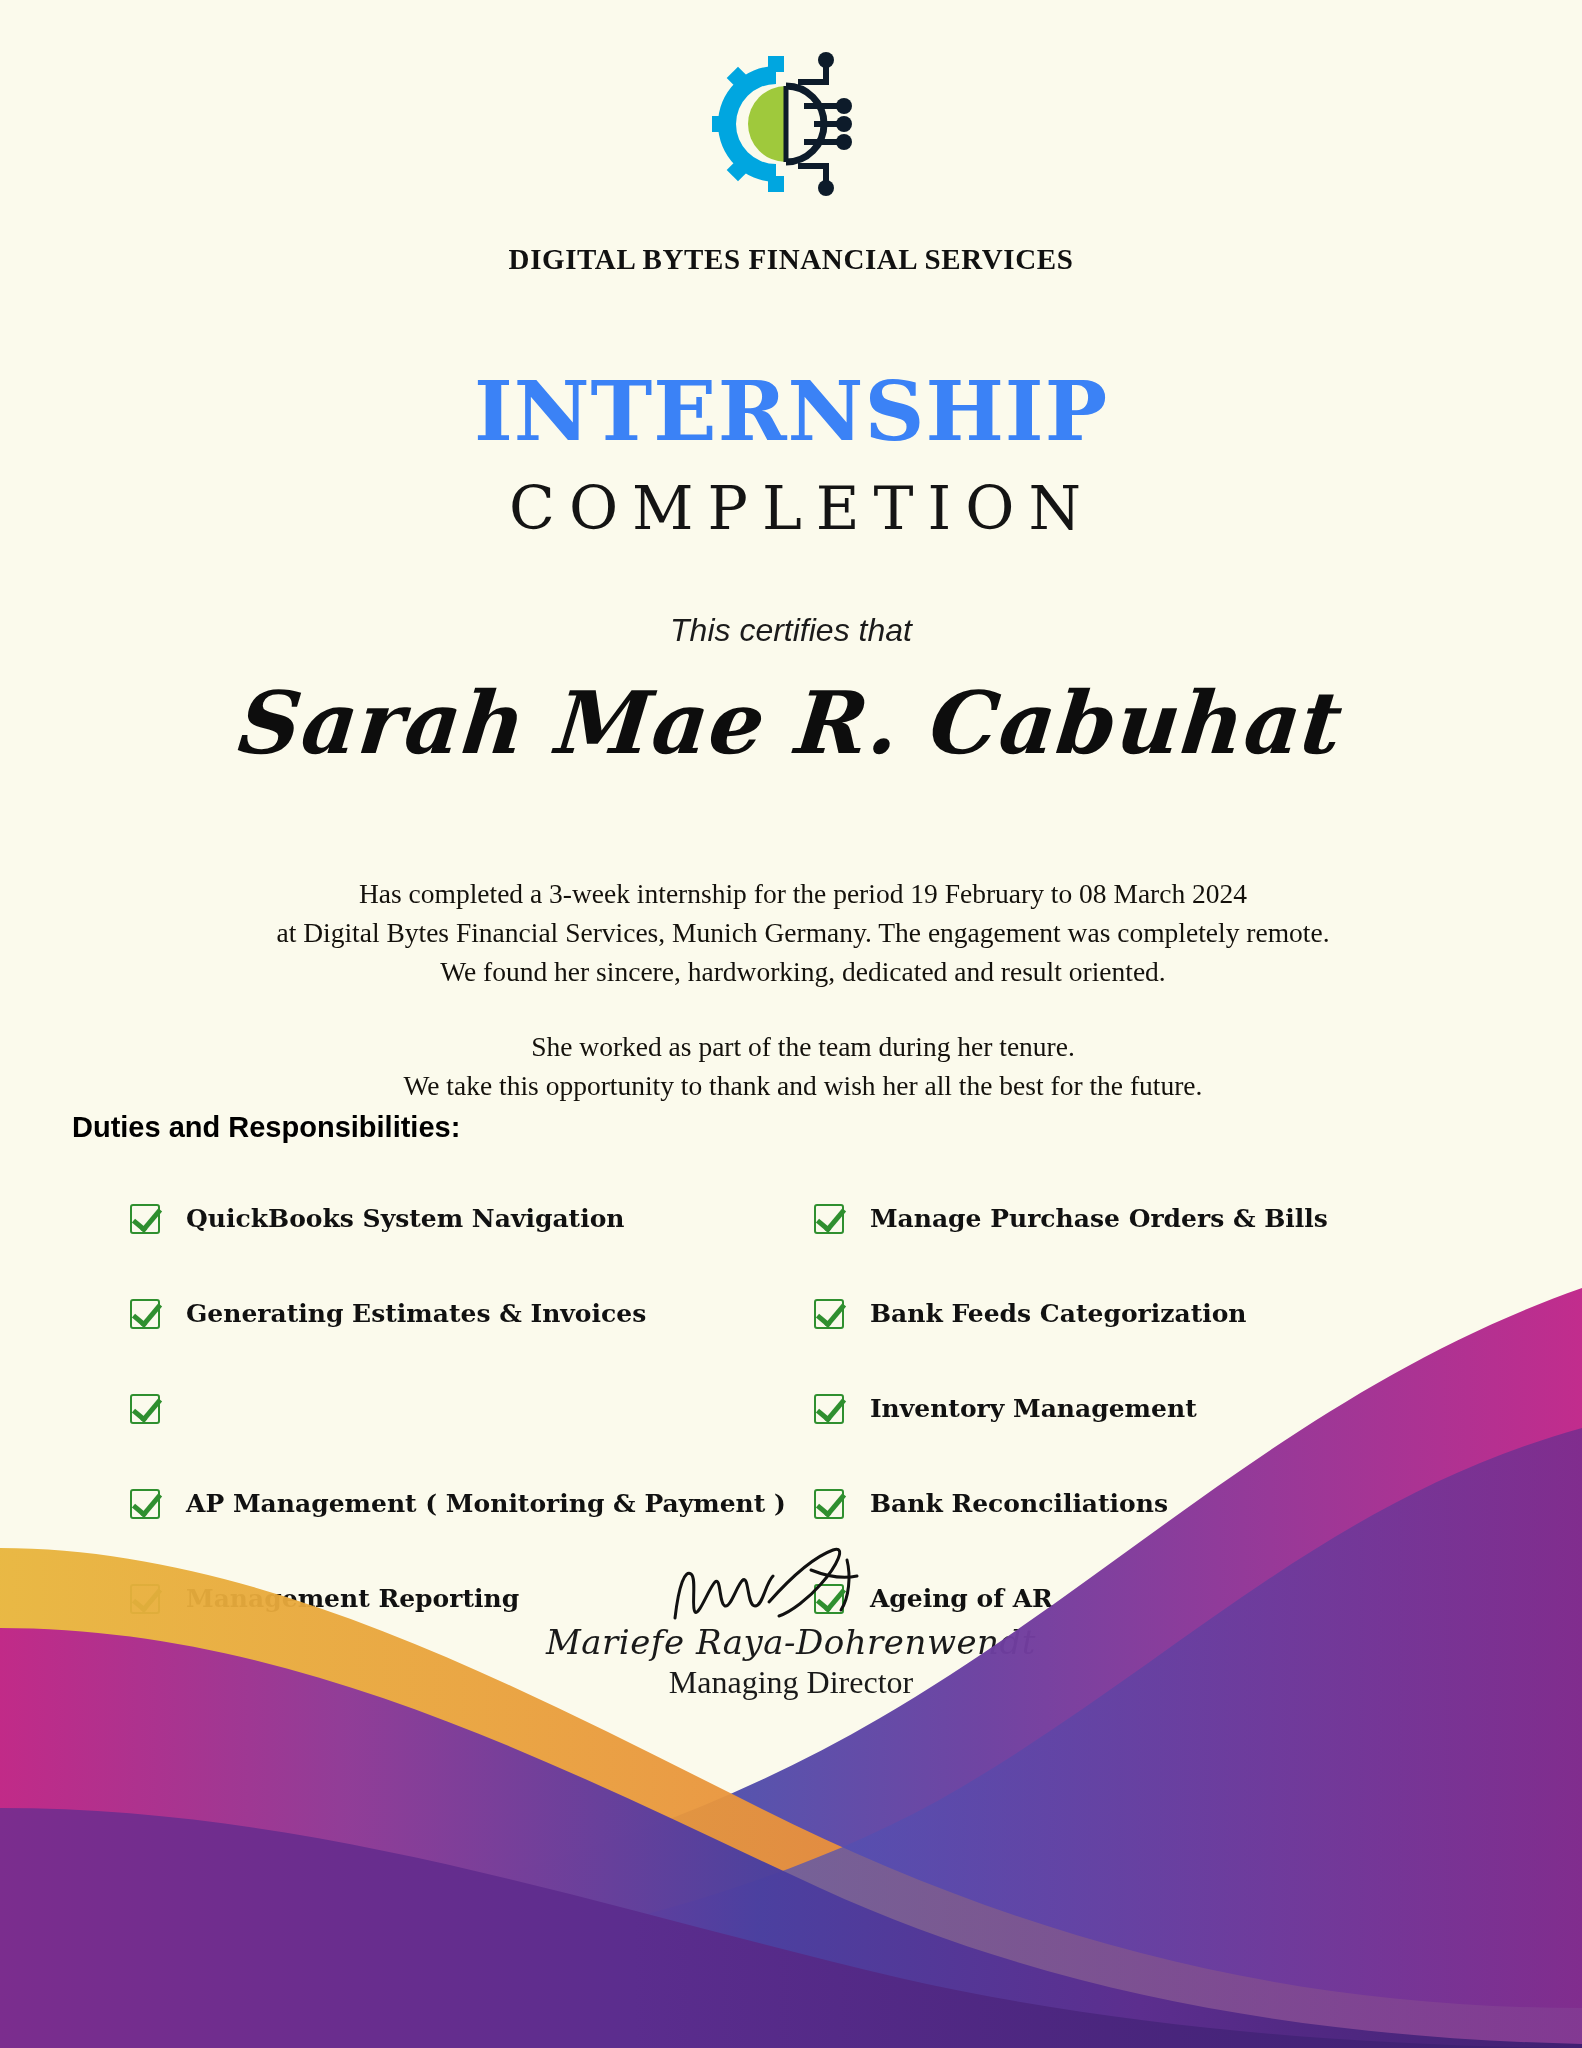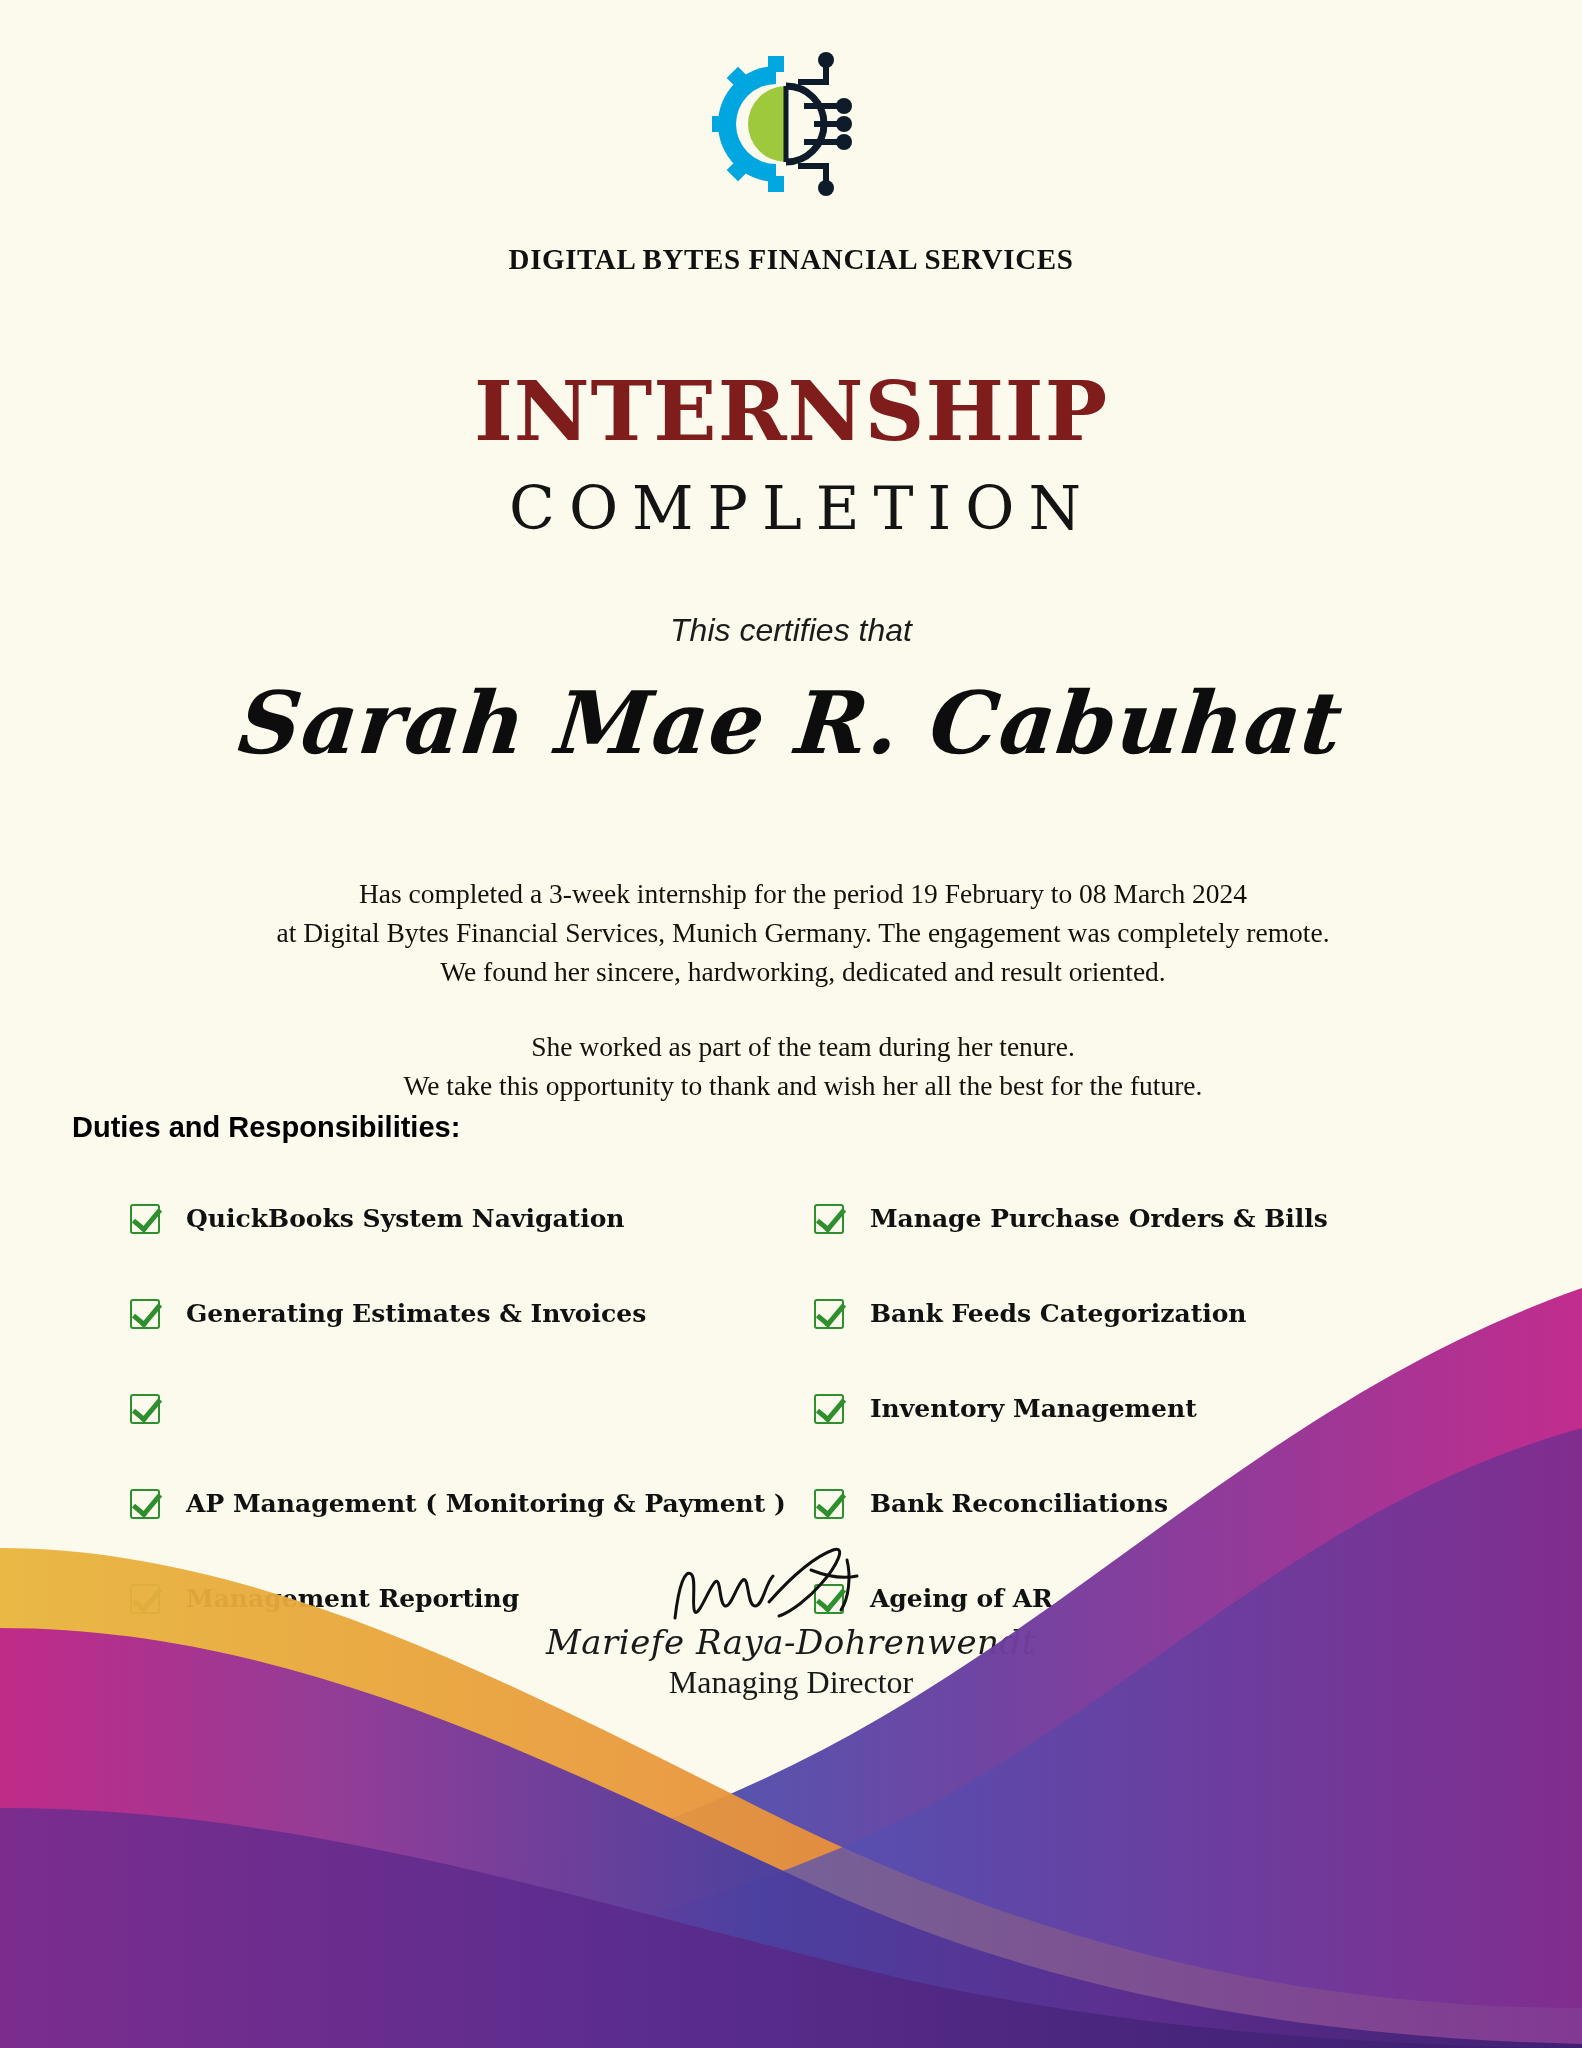--- a/index.html
+++ b/index.html
@@ -49,21 +49,21 @@
   .title-main {
     position: absolute;
     top: 370px;
     left: 0;
     width: 100%;
     text-align: center;
     font-family: "DejaVu Serif", serif;
     font-weight: bold;
     font-size: 83px;
     letter-spacing: 1px;
-    color: #7f1d1d;
+    color: #3b82f6;
     line-height: 1;
   }
   .title-sub {
     position: absolute;
     top: 478px;
     left: 0;
     width: 100%;
     text-align: center;
     font-family: "DejaVu Serif", serif;
     font-weight: normal;

